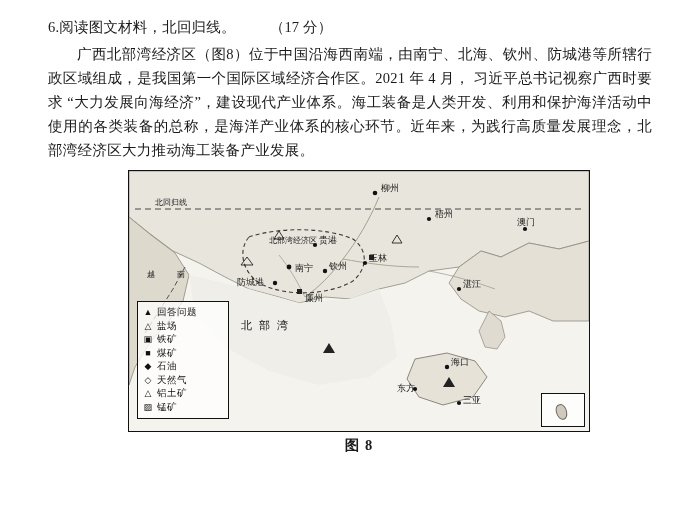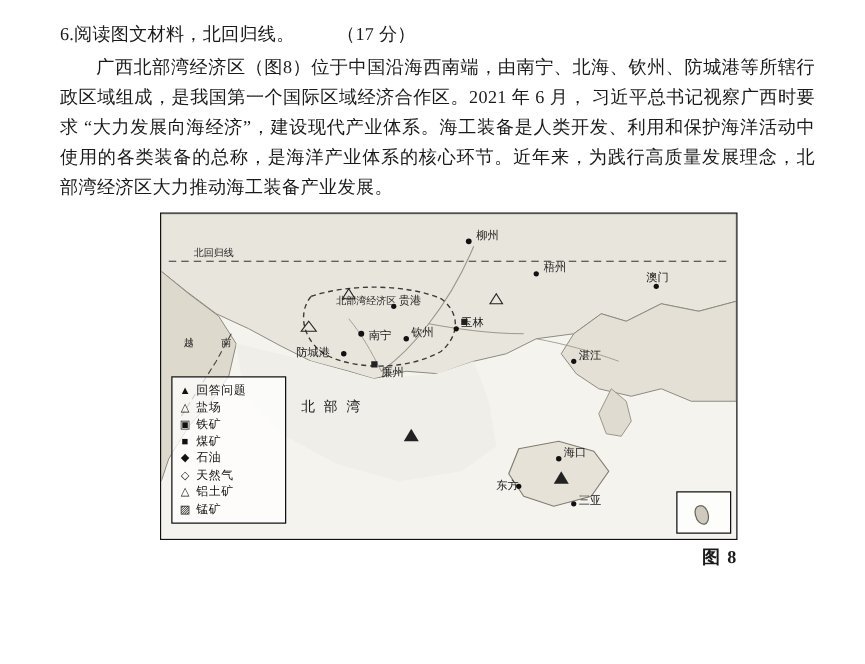--- a/index.html
+++ b/index.html
@@ -66,21 +66,21 @@
   .map-svg {
     position: absolute;
     left: 0;
     top: 0;
   }
   .fig-caption {
     position: absolute;
     left: 0;
     top: 266px;
     width: 462px;
-    text-align: right;
+    text-align: center;
     font-size: 14.5px;
     font-weight: bold;
     letter-spacing: 1px;
     font-family: Liberation Serif, serif;
   }
   .sub-qs {
     position: absolute;
     left: 48px;
     top: 452px;
     width: 604px;
@@ -164,21 +164,21 @@
 </style>
 </head>
 <body>
 
 <div class="page">
 
   <div class="q-head">
     <span>6.</span><span>阅读图文材料，北回归线。</span><span class="score">（17 分）</span>
   </div>
 
-  <div class="body-text">广西北部湾经济区（图8）位于中国沿海西南端，由南宁、北海、钦州、防城港等所辖行政区域组成，是我国第一个国际区域经济合作区。2021 年 6 月， 习近平总书记视察广西时要求 “大力发展向海经济”，建设现代产业体系。海工装备是人类开发、利用和保护海洋活动中使用的各类装备的总称，是海洋产业体系的核心环节。近年来，为践行高质量发展理念，北部湾经济区大力推动海工装备产业发展。</div>
+  <div class="body-text">广西北部湾经济区（图8）位于中国沿海西南端，由南宁、北海、钦州、防城港等所辖行政区域组成，是我国第一个国际区域经济合作区。2021 年 4 月， 习近平总书记视察广西时要求 “大力发展向海经济”，建设现代产业体系。海工装备是人类开发、利用和保护海洋活动中使用的各类装备的总称，是海洋产业体系的核心环节。近年来，为践行高质量发展理念，北部湾经济区大力推动海工装备产业发展。</div>
 
   <div class="figure-wrap">
     <div class="figure-box">
 
       <svg class="map-svg" width="460" height="260" viewBox="0 0 460 260">
 
         <rect x="0" y="0" width="460" height="260" fill="#f5f3ee"></rect>
 
         <path d="M0,0 L460,0 L460,70 L430,78 L400,72 L372,86 L352,80 L330,96 L300,100 L276,112 L250,118 L222,128 L196,126 L170,132 L150,126 L120,118 L96,106 L70,92 L44,80 L20,62 L0,46 Z" fill="#e8e5dc" stroke="#8d8a80" stroke-width="0.8"></path>
 

